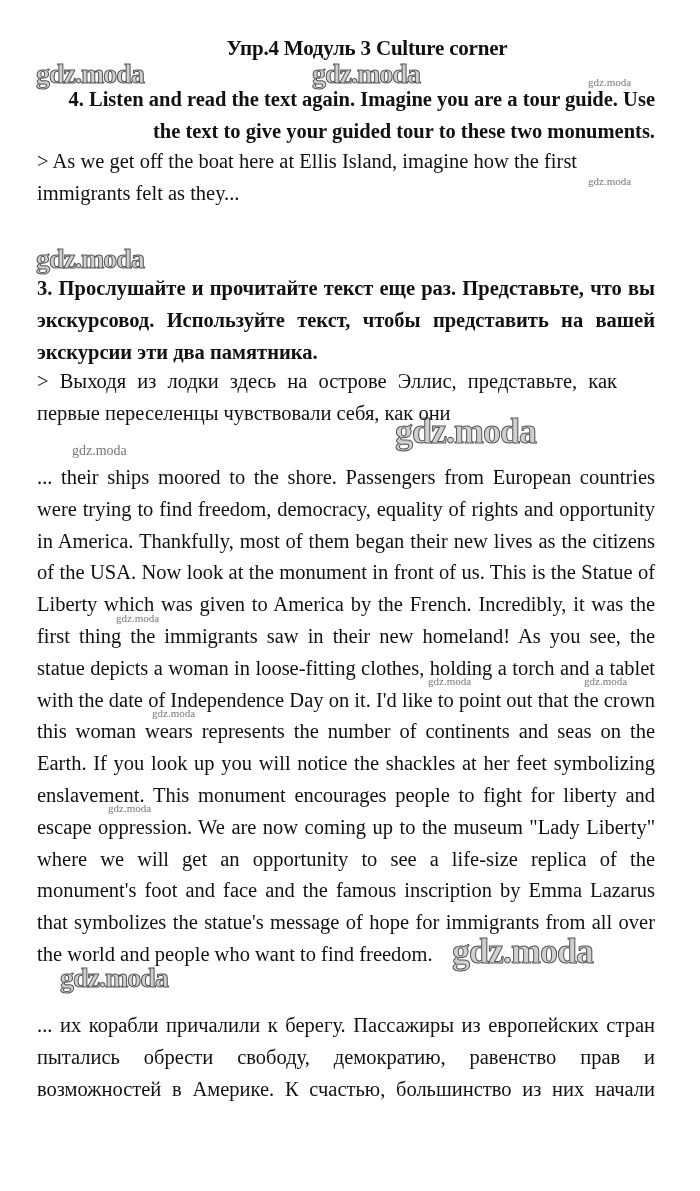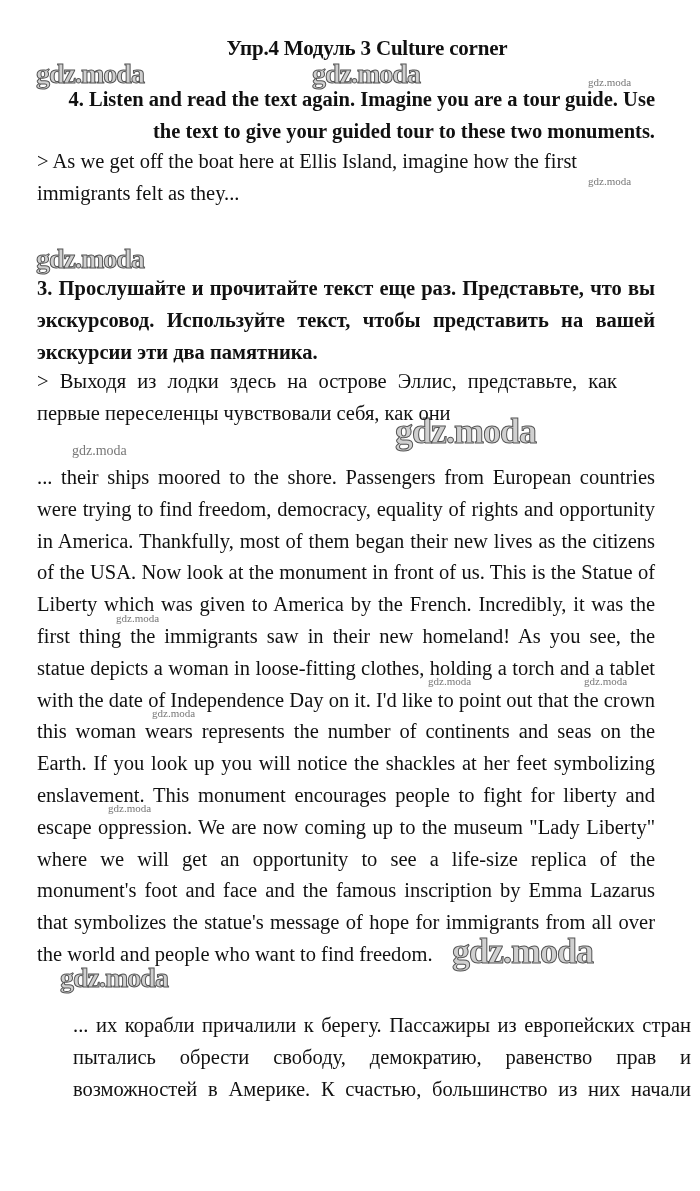--- a/index.html
+++ b/index.html
@@ -37,13 +37,13 @@
 <span class="wm wm-lg" style="top:962px;left:60px;">gdz.moda</span>
 
 <div class="para bold" style="top:84px;">4. Listen and read the text again. Imagine you are a tour guide. Use the text to give your guided tour to these two monuments.</div>
 <div class="para" style="top:146px;width:560px;">&gt; As we get off the boat here at Ellis Island, imagine how the first immigrants felt as they...</div>
 
 <div class="para bold justify" style="top:273px;">3. Прослушайте и прочитайте текст еще раз. Представьте, что вы экскурсовод. Используйте текст, чтобы представить на вашей экскурсии эти два памятника.</div>
 <div class="para justify" style="top:366px;width:580px;">&gt; Выходя из лодки здесь на острове Эллис, представьте, как первые переселенцы чувствовали себя, как они</div>
 
 <div class="para justify" style="top:462px;">... their ships moored to the shore. Passengers from European countries were trying to find freedom, democracy, equality of rights and opportunity in America. Thankfully, most of them began their new lives as the citizens of the USA. Now look at the monument in front of us. This is the Statue of Liberty which was given to America by the French. Incredibly, it was the first thing the immigrants saw in their new homeland! As you see, the statue depicts a woman in loose-fitting clothes, holding a torch and a tablet with the date of Independence Day on it. I'd like to point out that the crown this woman wears represents the number of continents and seas on the Earth. If you look up you will notice the shackles at her feet symbolizing enslavement. This monument encourages people to fight for liberty and escape oppression. We are now coming up to the museum "Lady Liberty" where we will get an opportunity to see a life-size replica of the monument's foot and face and the famous inscription by Emma Lazarus that symbolizes the statue's message of hope for immigrants from all over the world and people who want to find freedom.</div>
 
-<div class="para justify" style="top:1010px;text-align-last:justify;margin-left:36px;">... их корабли причалили к берегу. Пассажиры из европейских стран пытались обрести свободу, демократию, равенство прав и возможностей в Америке. К счастью, большинство из них начали</div>
+<div class="para justify" style="top:1010px;text-align-last:justify;">... их корабли причалили к берегу. Пассажиры из европейских стран пытались обрести свободу, демократию, равенство прав и возможностей в Америке. К счастью, большинство из них начали</div>
 
 </body></html>

